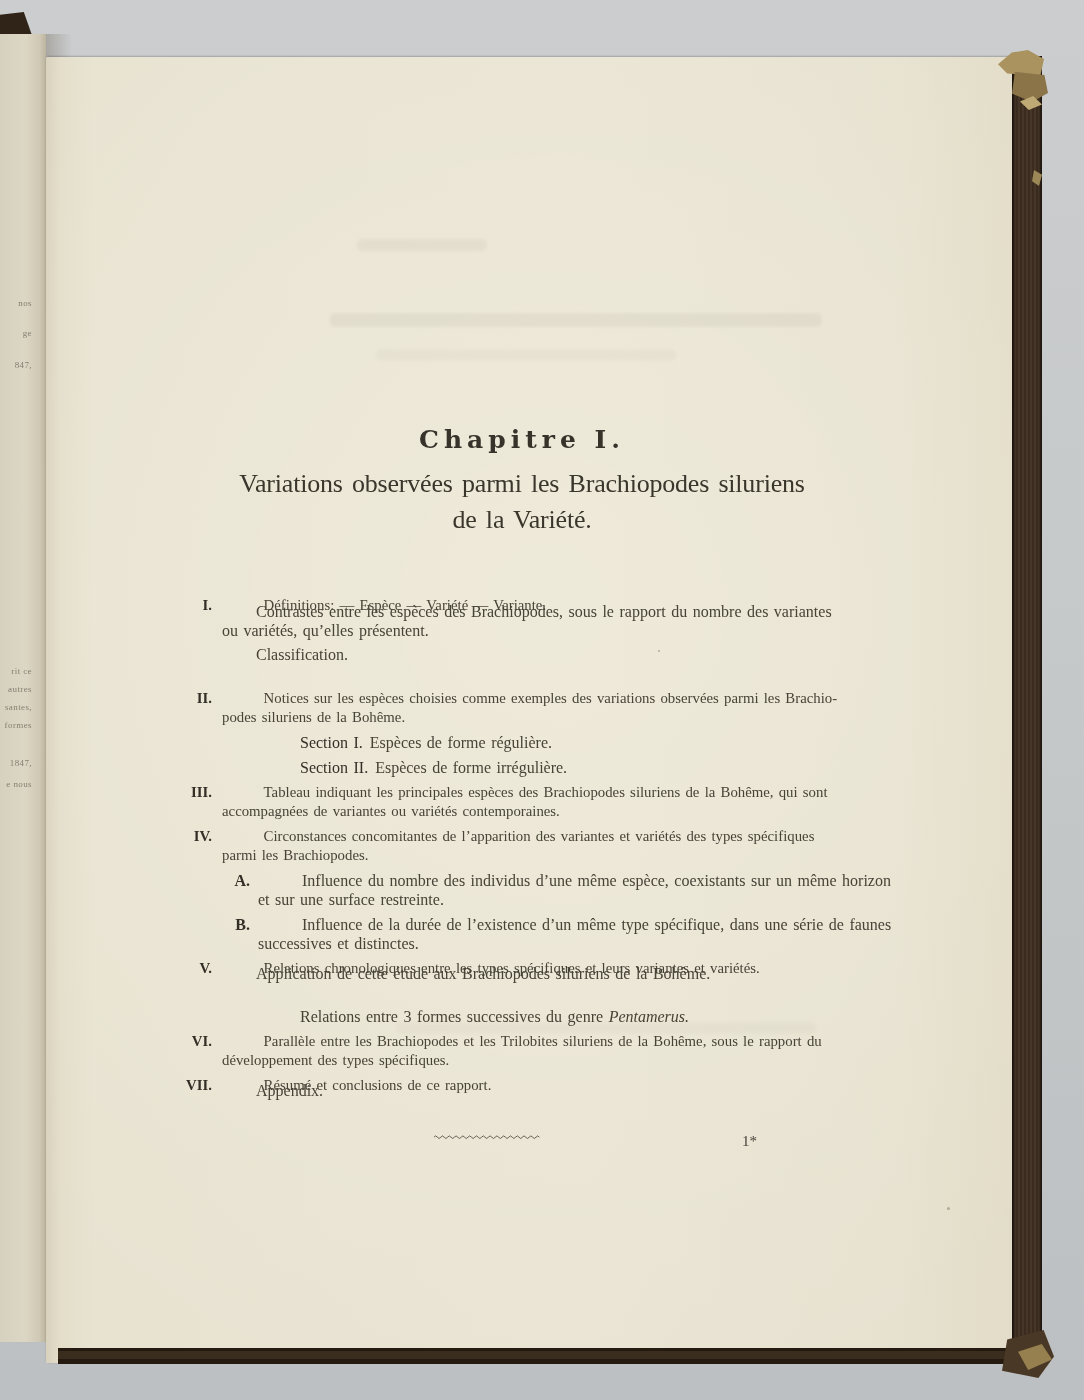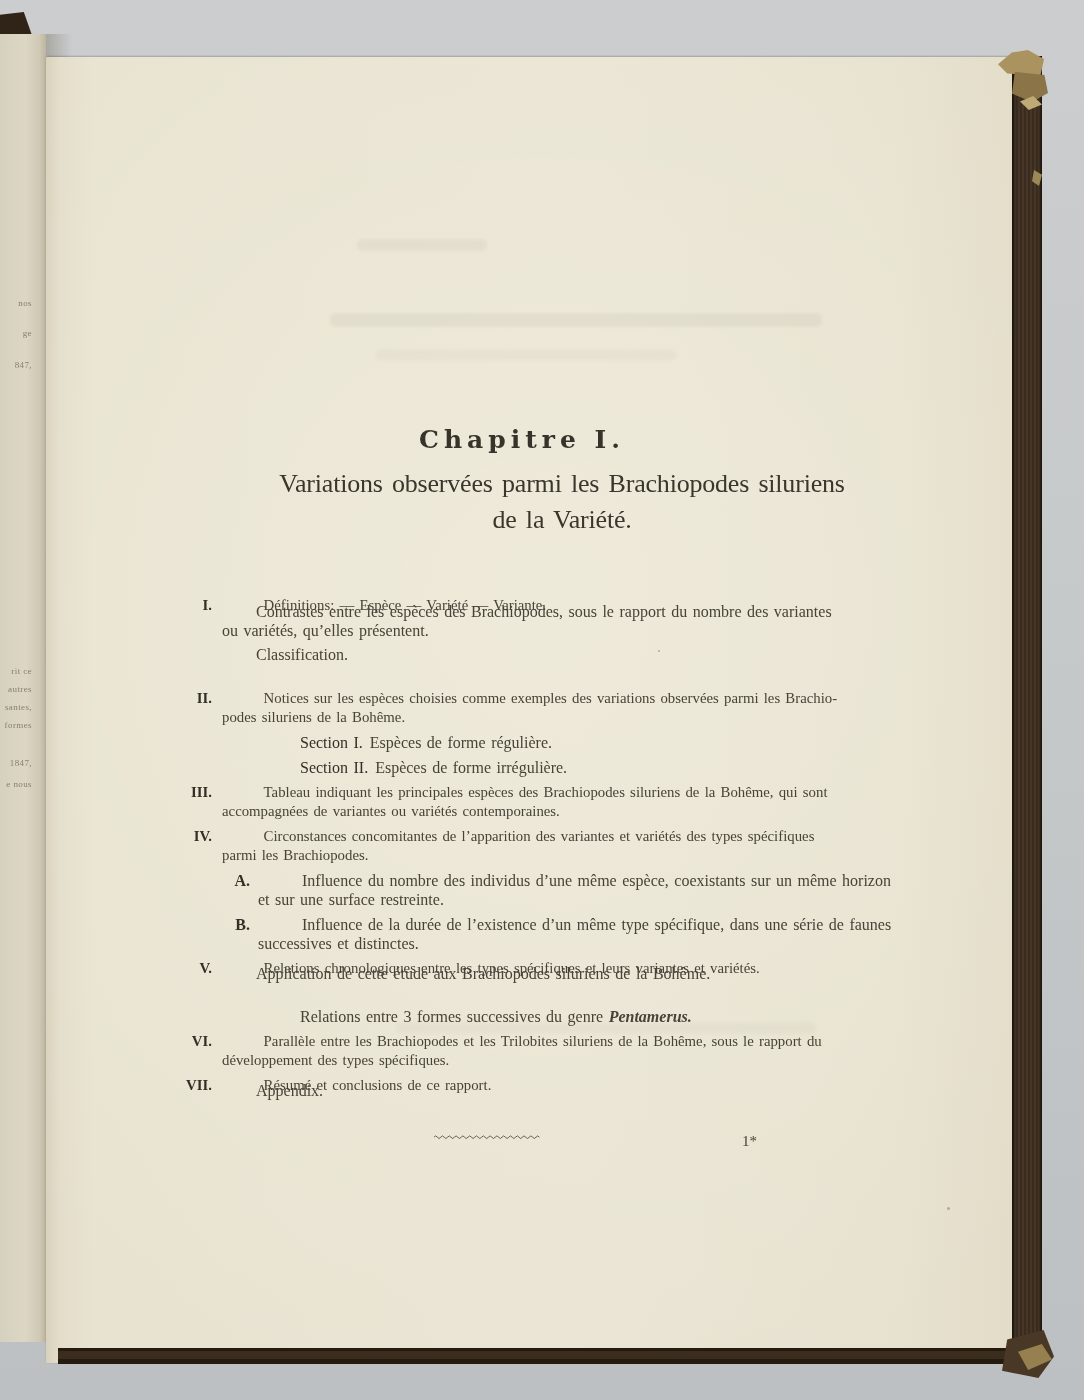--- a/index.html
+++ b/index.html
@@ -70,21 +70,21 @@
   .speck{position:absolute;width:3px;height:3px;border-radius:50%;background:#b3ab93;}
   
   .content{position:absolute;left:0;top:0;width:952px;height:100%;color:#474337;}
   .chapter-heading{
     position:absolute;left:0;top:368px;width:100%;text-align:center;
     font-family:"DejaVu Serif", serif;font-weight:700;font-size:25px;
     letter-spacing:5px;color:#37332a;
   }
   .main-title{
     position:absolute;left:0;top:409px;width:100%;text-align:center;
-    font-size:26px;line-height:36px;color:#3a362c;letter-spacing:-.2px;word-spacing:3px;padding-left:40px;
+    font-size:26px;line-height:36px;color:#3a362c;letter-spacing:-.2px;word-spacing:3px;
   }
   .intro{
     position:absolute;left:126px;top:488px;width:700px;
     font-size:14.8px;color:#474337;word-spacing:1.5px;white-space:pre;
   }
   .dropcap{font-size:27px;line-height:10px;vertical-align:-2px;margin-right:1px;}
   .toc-item{
     position:absolute;left:176px;width:660px;font-size:14.8px;line-height:19px;
     word-spacing:1.5px;white-space:pre;color:#474337;
   }
@@ -94,21 +94,21 @@
   }
   .sub{position:absolute;font-size:16px;line-height:19px;word-spacing:1.5px;white-space:pre;color:#474337;}
   .sub.indent{left:176px;width:660px;text-indent:34px;}
   .sub.plain{left:210px;width:640px;}
   .sub.letter{left:212px;width:640px;}
   .sub-label{font-weight:400;color:#332f27;margin-right:7px;}
   .letter-label{
     position:absolute;left:-28px;width:20px;text-align:right;
     font-weight:700;color:#332f27;
   }
-  .italic{font-style:italic;font-weight:bold;}
+  .italic{font-style:italic;}
   .divider{position:absolute;left:387px;top:1069px;width:112px;height:6px;}
   .signature{position:absolute;left:696px;top:1076px;font-size:15px;color:#45413a;}
 </style>
 </head>
 <body>
 
 <div class="scene">
 
   <div class="cover-wedge-topleft"></div>
   <div class="cover-wedge-bottomleft"></div>

